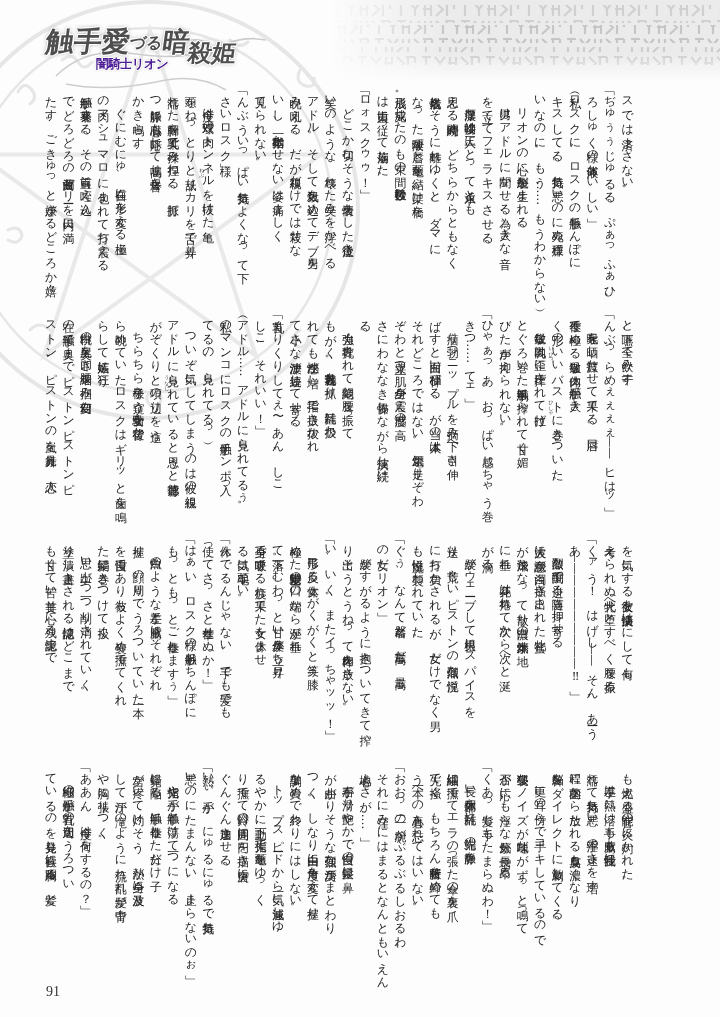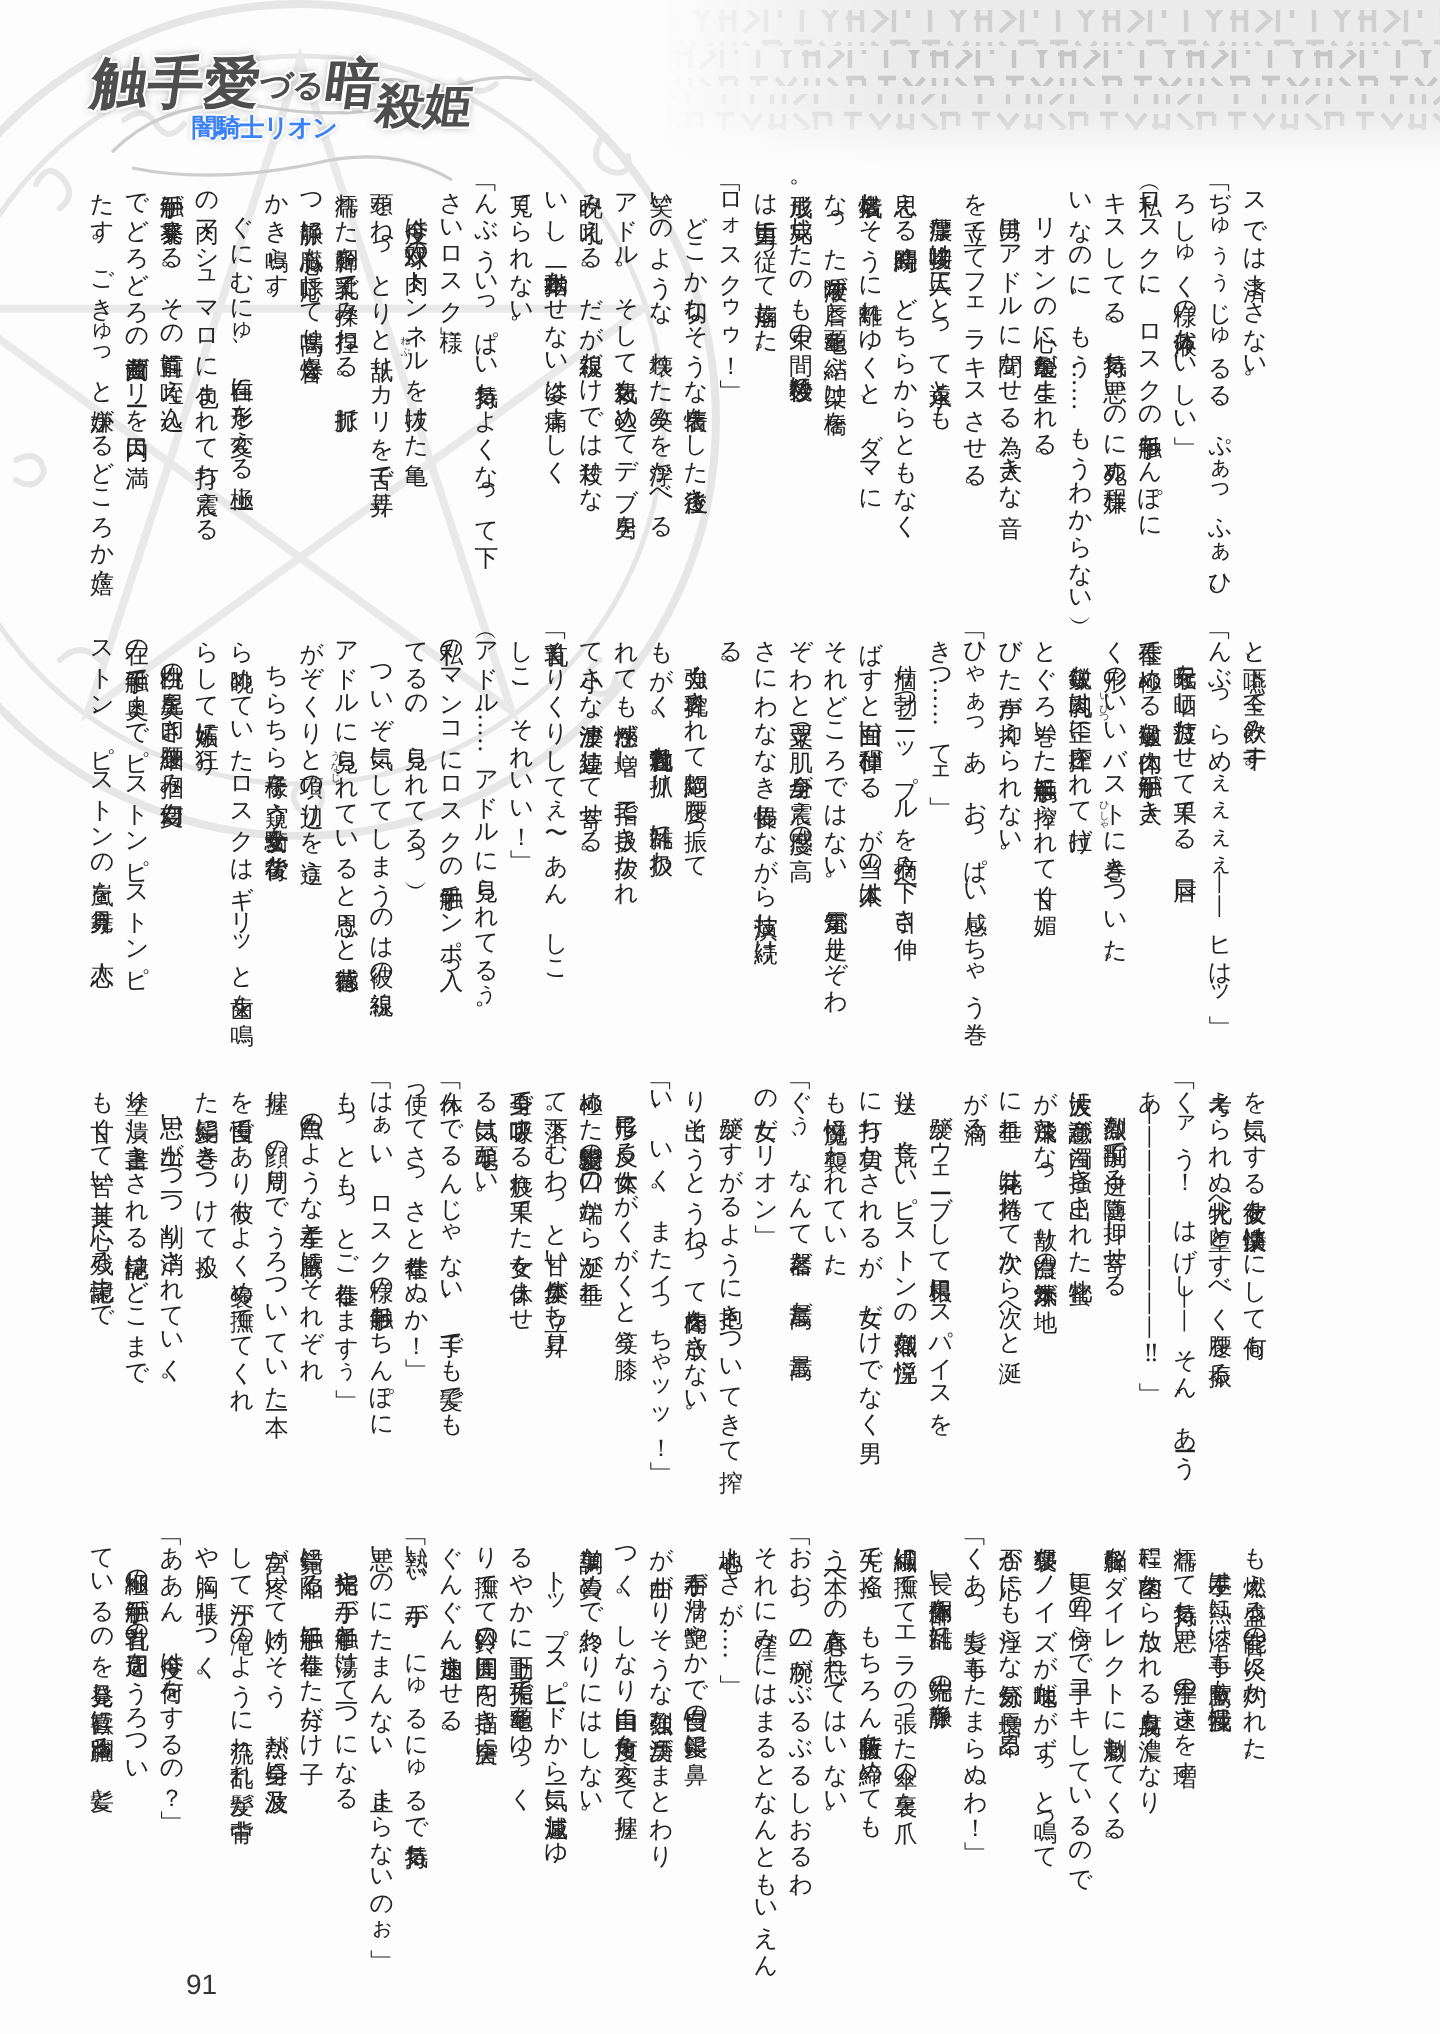--- a/index.html
+++ b/index.html
@@ -25,21 +25,21 @@
     text-shadow: 1px 0 0 #fff, -1px 0 0 #fff, 0 1px 0 #fff, 0 -1px 0 #fff,
                  1px 1px 0 #fff, -1px -1px 0 #fff, 0 0 4px #8c8c8c;
   }
   .lt0 { font-size: 28px; }
   .lt1 { font-size: 16px; position: relative; top: -3px; }
   .lt2 { font-size: 27px; }
   .lt3 { font-size: 24px; position: relative; top: 10px; }
   .logo-sub {
     position: absolute; left: 50px; top: 30px; white-space: nowrap;
     font-family: "DejaVu Sans", sans-serif; font-weight: bold; font-size: 12.5px; letter-spacing: -0.6px;
-    color: #3b82f6; line-height: 1;
+    color: #4c1d95; line-height: 1;
     text-shadow: 1px 0 0 #fff, -1px 0 0 #fff, 0 1px 0 #fff, 0 -1px 0 #fff, 0 0 3px #9a9a9a;
   }
   
   .tier {
     position: absolute; left: 42px; width: 594px; height: 206px;
     writing-mode: vertical-rl;
     font-family: "DejaVu Serif", serif;
     font-size: 11.9px; line-height: 17.47px;
     color: #242424; z-index: 1;
   }
@@ -48,21 +48,21 @@
   .t3 { top: 537px; }
   .t4 { top: 765px; }
   .col { white-space: nowrap; overflow: visible; }
   .rb { position: relative; }
   .rt {
     position: absolute; right: -6.5px; top: 50%; transform: translateY(-50%);
     font-size: 5px; line-height: 6px; writing-mode: vertical-rl; white-space: nowrap; color: #333;
   }
   .page-number {
     position: absolute; left: 46px; top: 984px;
-    font-family: Liberation Sans, sans-serif; font-size: 14px; color: #333333; z-index: 2; margin-left: 47px;
+    font-family: Liberation Serif, serif; font-size: 14px; color: #333333; z-index: 2;
   }
 </style>
 </head>
 <body>
 
 <div class="page">
 
   <svg class="watermark" viewBox="0 0 430 470">
     <g fill="none" stroke="#e6e6e6" stroke-linecap="round">
       <circle cx="150" cy="210" r="208" stroke-width="4"></circle>

